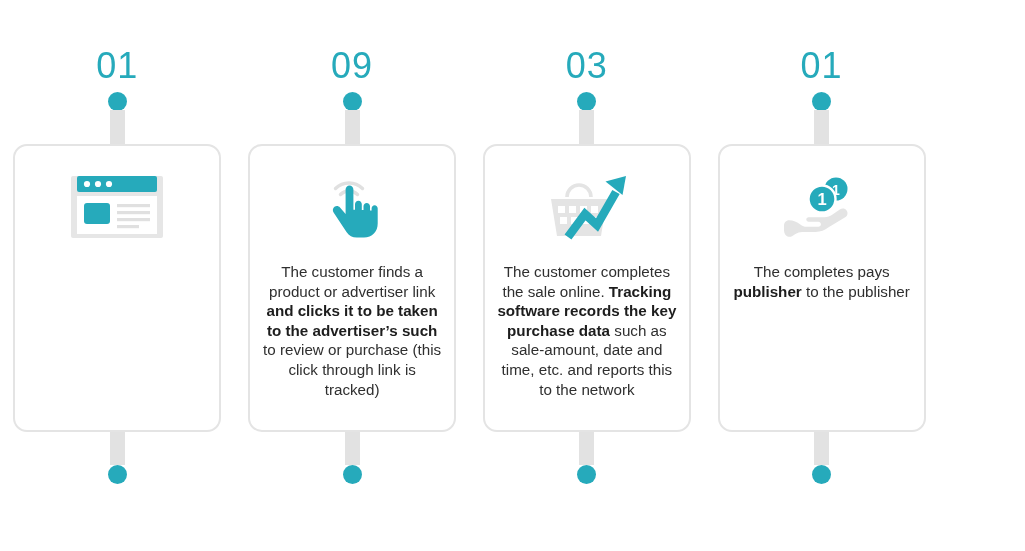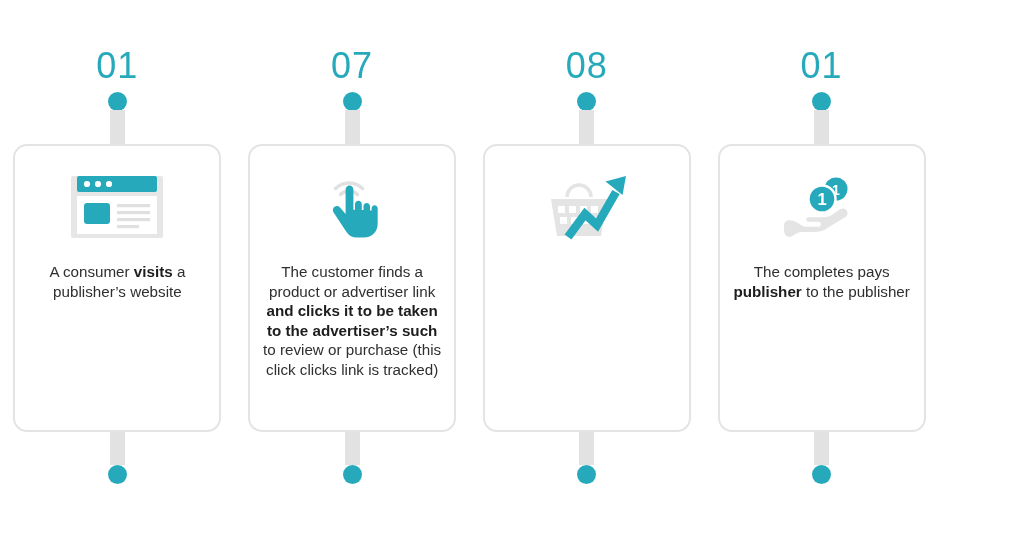--- a/index.html
+++ b/index.html
@@ -134,54 +134,53 @@
             <circle cx="29" cy="10" r="3.1" fill="#ffffff"></circle>
             <circle cx="40" cy="10" r="3.1" fill="#ffffff"></circle>
             <rect x="8" y="22" width="80" height="38" fill="#ffffff"></rect>
             <rect x="15" y="29" width="26" height="21" rx="3" fill="#26aabb"></rect>
             <rect x="48" y="30" width="33" height="3.2" fill="#e0e0e0"></rect>
             <rect x="48" y="37" width="33" height="3.2" fill="#e0e0e0"></rect>
             <rect x="48" y="44" width="33" height="3.2" fill="#e0e0e0"></rect>
             <rect x="48" y="51" width="22" height="3.2" fill="#e0e0e0"></rect>
           </svg>
         </div>
-        <div class="card-text"><span>A consumer </span><b>visits</b><span> a publisher’s website</span></div>
-      </div>
-      <div class="connector-bottom">
-        <div class="stem"></div>
-        <div class="dot"></div>
-      </div>
-    </div>
-
-    <div class="step">
-      <div class="step-number">07</div>
+      </div>
+      <div class="connector-bottom">
+        <div class="stem"></div>
+        <div class="dot"></div>
+      </div>
+    </div>
+
+    <div class="step">
+      <div class="step-number">09</div>
       <div class="connector-top">
         <div class="dot"></div>
         <div class="stem stem-top"></div>
       </div>
       <div class="card">
         <div class="icon-wrap">
           <svg width="72" height="72" viewBox="0 0 72 72">
             <g fill="none" stroke="#e0e0e0" stroke-width="3.4" stroke-linecap="round">
               <path d="M24.5 23.5a12 12 0 0 1 17 0"></path>
               <path d="M19.5 17.5a19.2 19.2 0 0 1 27 0"></path>
             </g>
             <path fill="#26aabb" d="M29.6 18.5c0-2.3 1.7-4.1 3.9-4.1s3.9 1.8 3.9 4.1v20.2h1.6v-5.4c0-2 1.5-3.6 3.4-3.6s3.4 1.6 3.4 3.6v5.6h1.7v-3.6c0-1.9 1.4-3.4 3.2-3.4s3.3 1.5 3.3 3.4v4.2h1.6v-2c0-1.8 1.3-3.2 3-3.2s3.1 1.4 3.1 3.2v15.1c0 8.2-5.5 13.9-13.7 13.9h-7.2c-4.5 0-7.7-1.9-10.3-5.6L17.6 41.4c-1.3-1.9-.9-4.4.9-5.7 1.7-1.3 4.1-1 5.5.7l5.6 6.7z"></path>
           </svg>
         </div>
-        <div class="card-text"><span>The customer finds a product or advertiser link </span><b>and clicks it to be taken to the advertiser’s such</b><span> to review or purchase (this click clicks link is tracked)</span></div>
-      </div>
-      <div class="connector-bottom">
-        <div class="stem"></div>
-        <div class="dot"></div>
-      </div>
-    </div>
-
-    <div class="step">
-      <div class="step-number">08</div>
+        <div class="card-text"><span>The customer finds a product or advertiser link </span><b>and clicks it to be taken to the advertiser’s such</b><span> to review or purchase (this click through link is tracked)</span></div>
+      </div>
+      <div class="connector-bottom">
+        <div class="stem"></div>
+        <div class="dot"></div>
+      </div>
+    </div>
+
+    <div class="step">
+      <div class="step-number">03</div>
       <div class="connector-top">
         <div class="dot"></div>
         <div class="stem stem-top"></div>
       </div>
       <div class="card">
         <div class="icon-wrap">
           <svg width="88" height="74" viewBox="0 0 88 74">
             <path d="M24 27c0-6.6 5.4-12 12-12s12 5.4 12 12" fill="none" stroke="#e4e4e4" stroke-width="3.6"></path>
             <path fill="#e4e4e4" d="M8 29h56l-6 37H14z"></path>
             <g fill="#ffffff">
@@ -191,20 +190,21 @@
               <rect x="48" y="36" width="7" height="7"></rect>
               <rect x="17" y="47" width="7" height="7"></rect>
               <rect x="28" y="47" width="7" height="7"></rect>
               <rect x="39" y="47" width="7" height="7"></rect>
               <rect x="49" y="47" width="6" height="7"></rect>
             </g>
             <path fill="none" stroke="#26aabb" stroke-width="8.5" stroke-linejoin="miter" d="M25 67l17-23 12 11 19-33"></path>
             <path fill="#26aabb" d="M83 6L62.5 11.5 79.5 25z"></path>
           </svg>
         </div>
+        <div class="card-text"><span>The customer completes the sale online. </span><b>Tracking software records the key purchase data</b><span> such as sale-amount, date and time, etc. and reports this to the network</span></div>
       </div>
       <div class="connector-bottom">
         <div class="stem"></div>
         <div class="dot"></div>
       </div>
     </div>
 
     <div class="step">
       <div class="step-number">01</div>
       <div class="connector-top">

